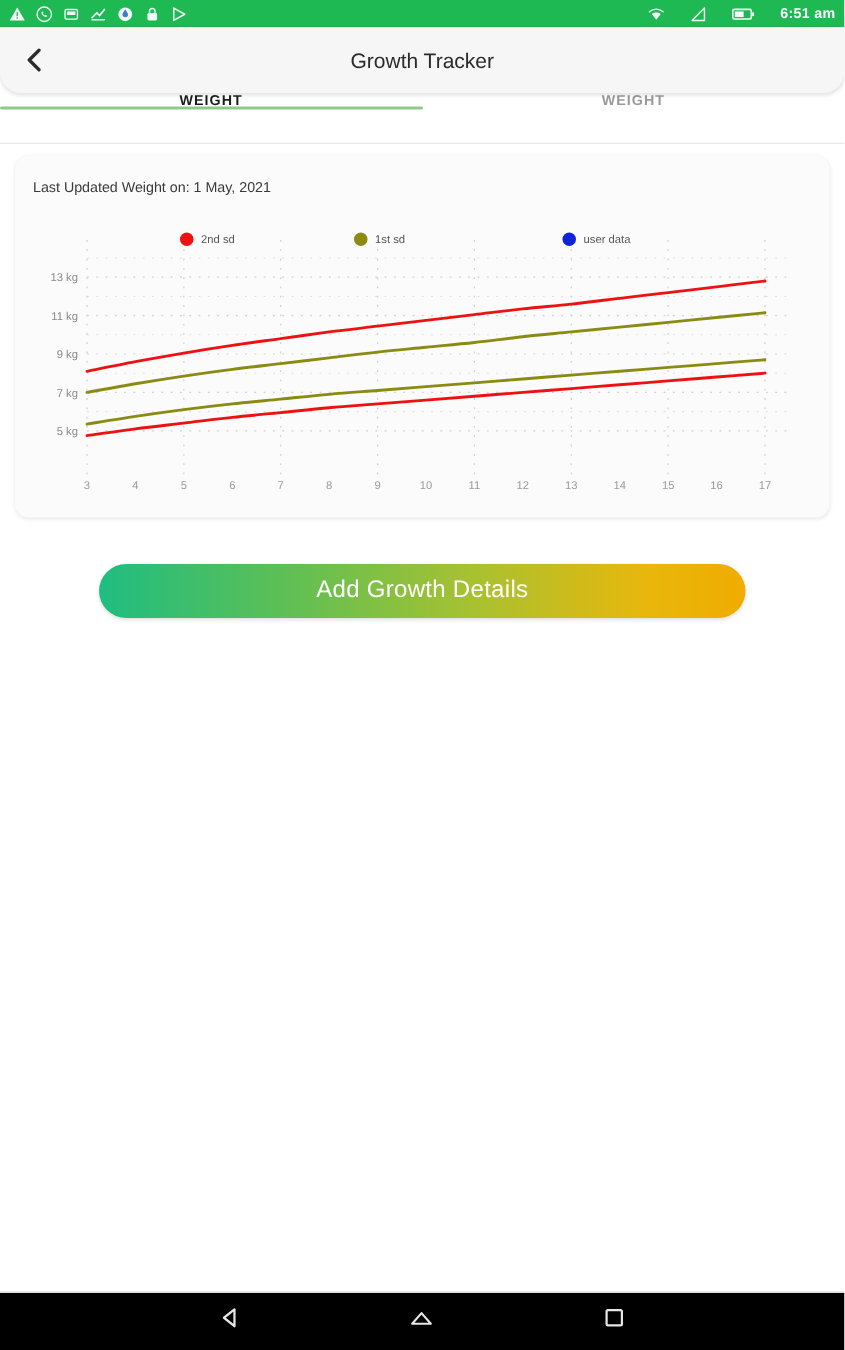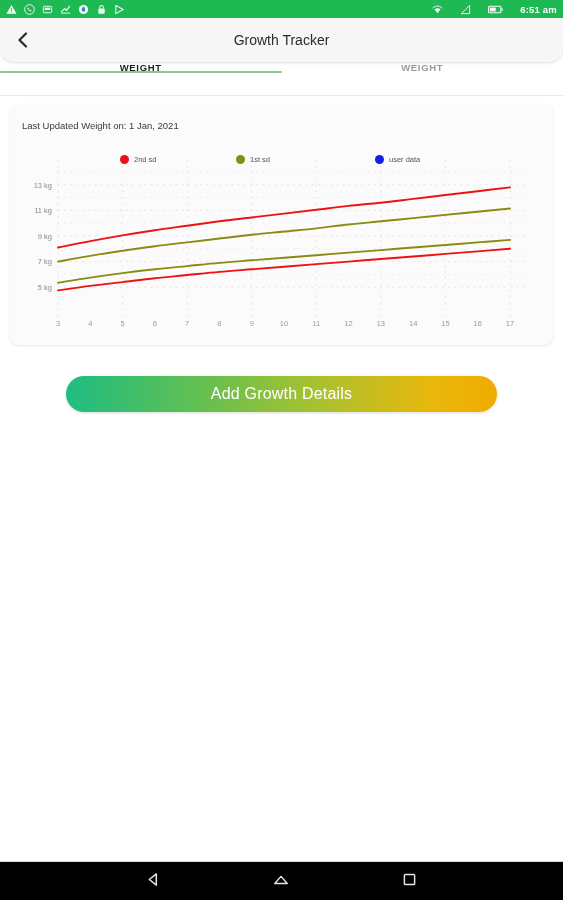--- a/index.html
+++ b/index.html
@@ -228,21 +228,21 @@
 </div>
 
 <div class="tabs">
   <div class="tab active">WEIGHT</div>
   <div class="tab">WEIGHT</div>
 </div>
 <div class="tabs-divider"></div>
 
 <div class="card"></div>
 
-<div class="card-title" style="position:absolute;left:22px;top:120px;">Last Updated Weight on: 1 Jan, 2021</div>
+<div class="card-title" style="position:absolute;left:22px;top:120px;">Last Updated Weight on: 1 May, 2021</div>
 
 <div class="legend">
   <div class="legend-item i0">
     <span class="legend-dot" id="ldot0" style="background: rgb(238, 17, 17);"></span>
     <span class="legend-label">2nd sd</span>
   </div>
   <div class="legend-item i1">
     <span class="legend-dot" id="ldot1" style="background: rgb(138, 139, 19);"></span>
     <span class="legend-label">1st sd</span>
   </div>

